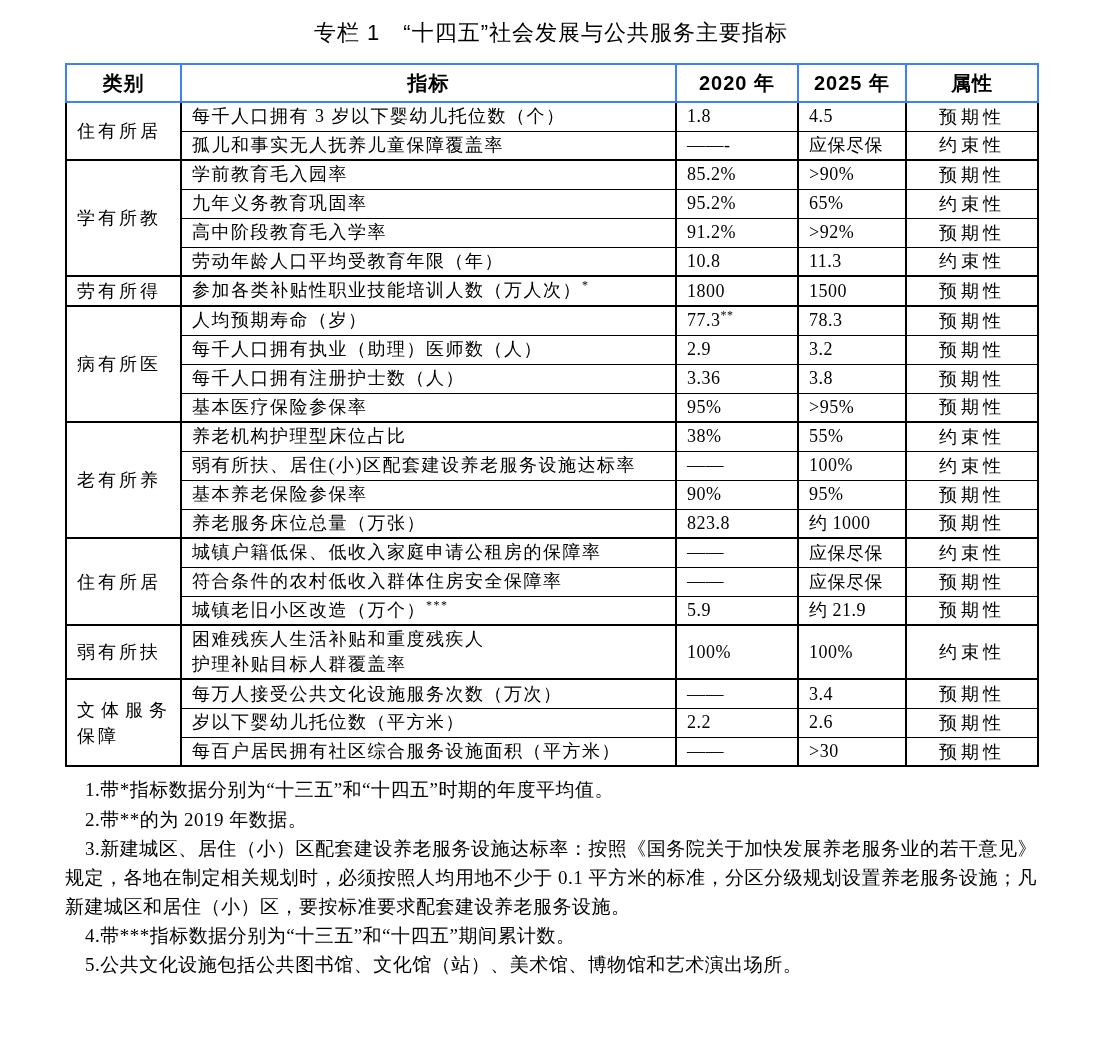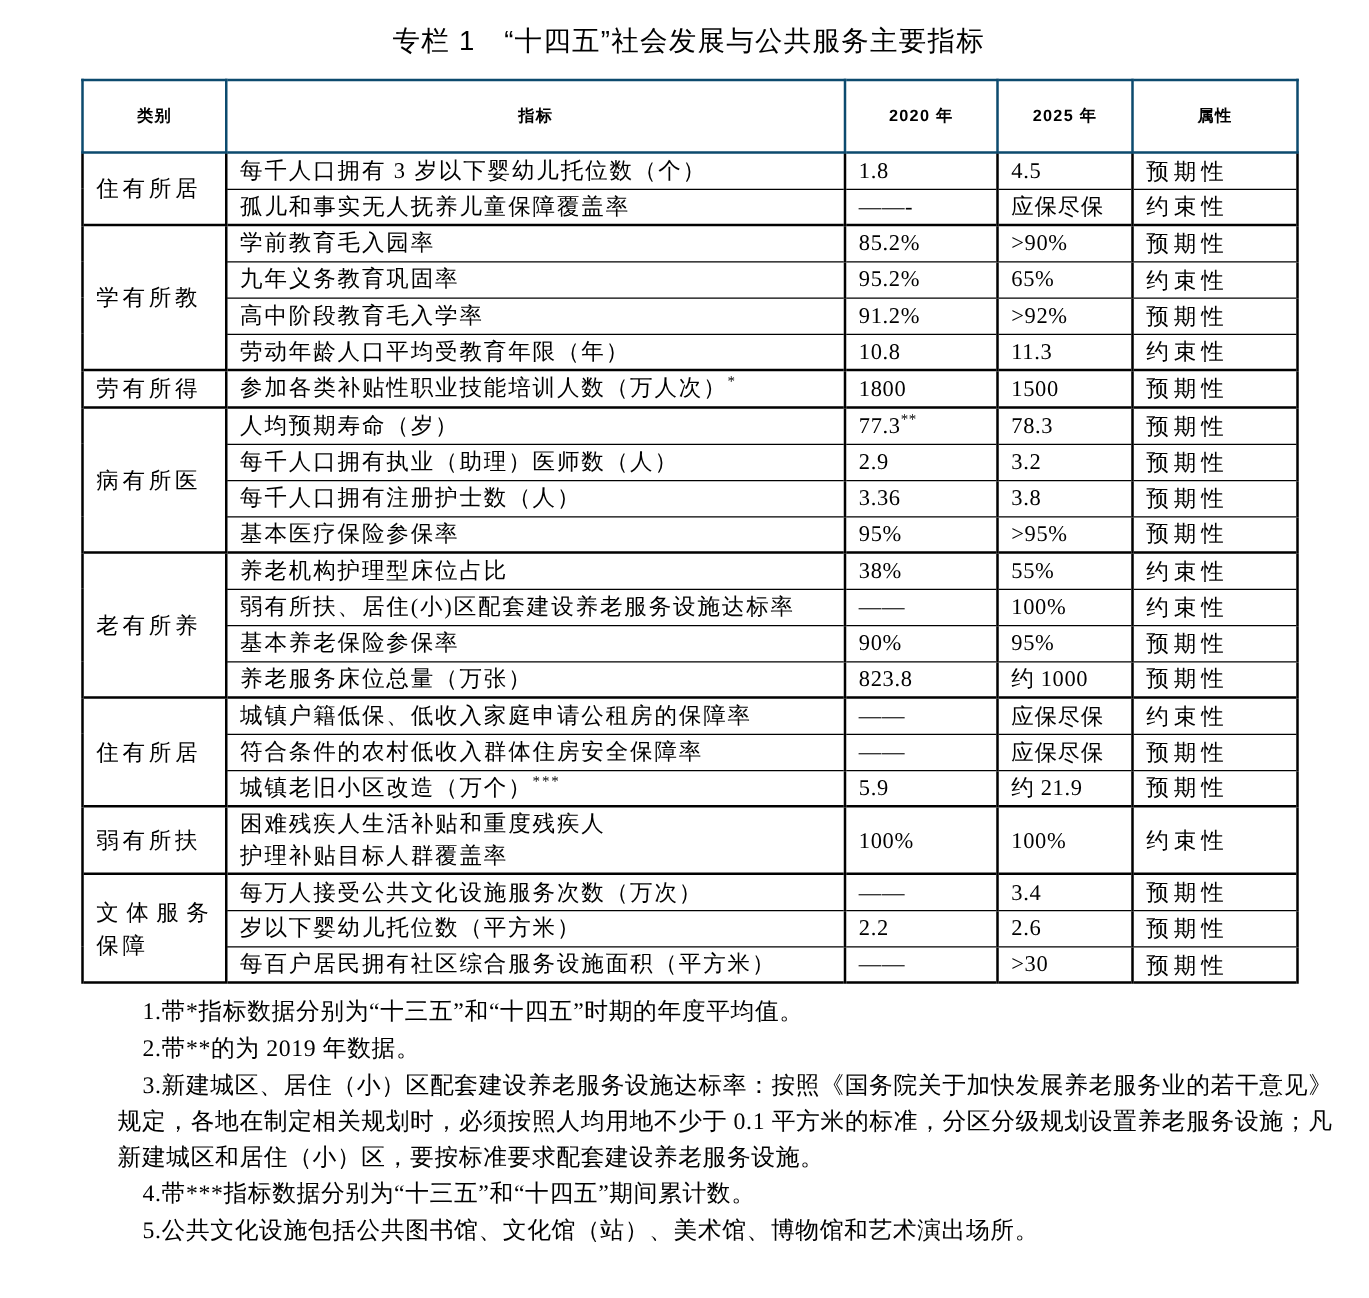--- a/index.html
+++ b/index.html
@@ -27,25 +27,25 @@
     border:2px solid #000;
   }
   table.indicators col.c-cat{width:115px;}
   table.indicators col.c-ind{width:495px;}
   table.indicators col.c-2020{width:122px;}
   table.indicators col.c-2025{width:108px;}
   table.indicators col.c-attr{width:132px;}
   table.indicators th{
     font-family:"Liberation Sans","DejaVu Sans",sans-serif;
     font-weight:bold;
-    font-size:13px;
+    font-size:20px;
     height:36px;
     text-align:center;
-    border:2px solid #0c4a6e;
-    padding:10px 6px;
+    border:2px solid #3b82f6;
+    padding:0 6px;
     letter-spacing:1px;
   }
   table.indicators td{
     font-size:18px;
     height:29px;
     border-left:2px solid #000;
     border-right:2px solid #000;
     border-top:1px solid #000;
     border-bottom:1px solid #000;
     padding:1px 10px;
@@ -67,27 +67,27 @@
     white-space:pre-line;
     padding-left:13px;
     line-height:1.4;
   }
   td.val{
     text-align:left;
     letter-spacing:0.5px;
     padding-left:12px;
   }
   td.attr{
+    text-align:center;
     letter-spacing:4px;
   }
   td sup{font-size:12px;line-height:0;}
   .notes{
     margin-top:8px;
     width:972px;
-    margin-left:29px;
   }
   .notes p{
     margin:0;
     font-size:19px;
     line-height:1.53;
     text-align:justify;
     text-justify:inter-ideograph;
     text-indent:20px;
     letter-spacing:0.5px;
   }

